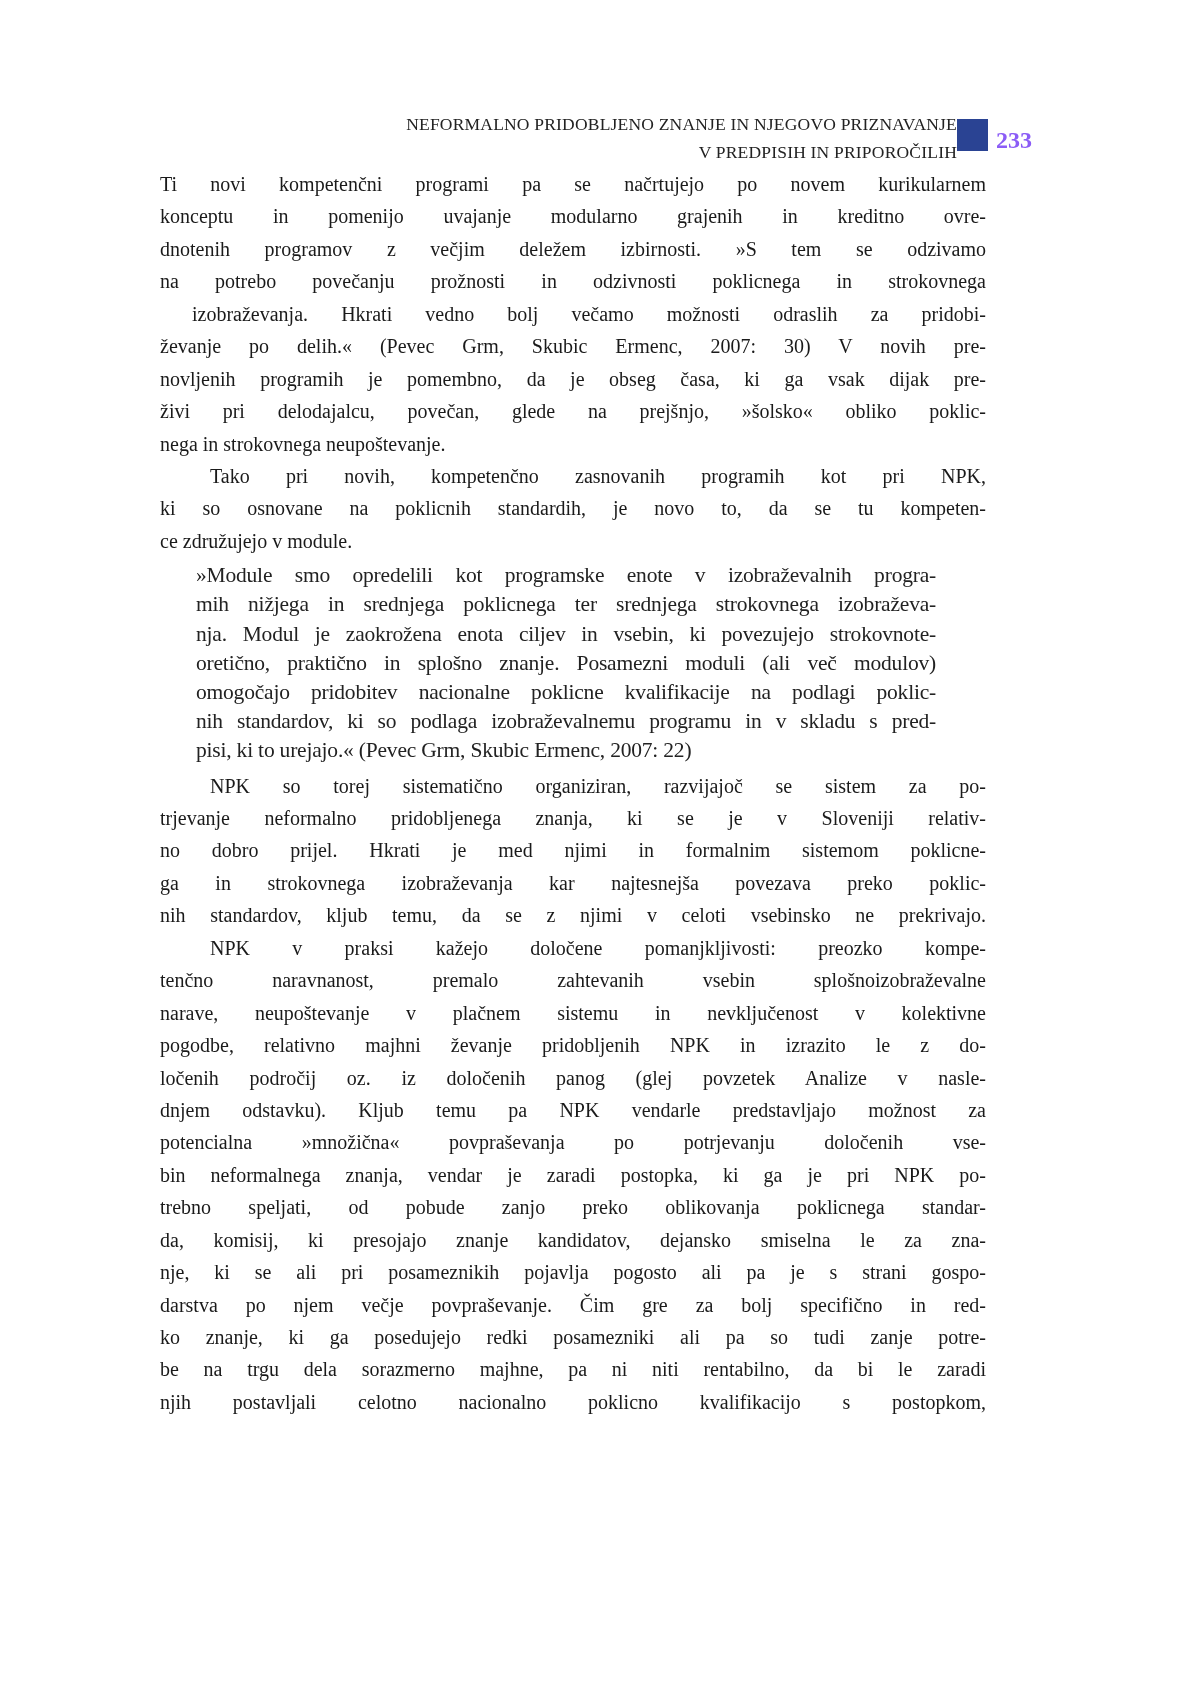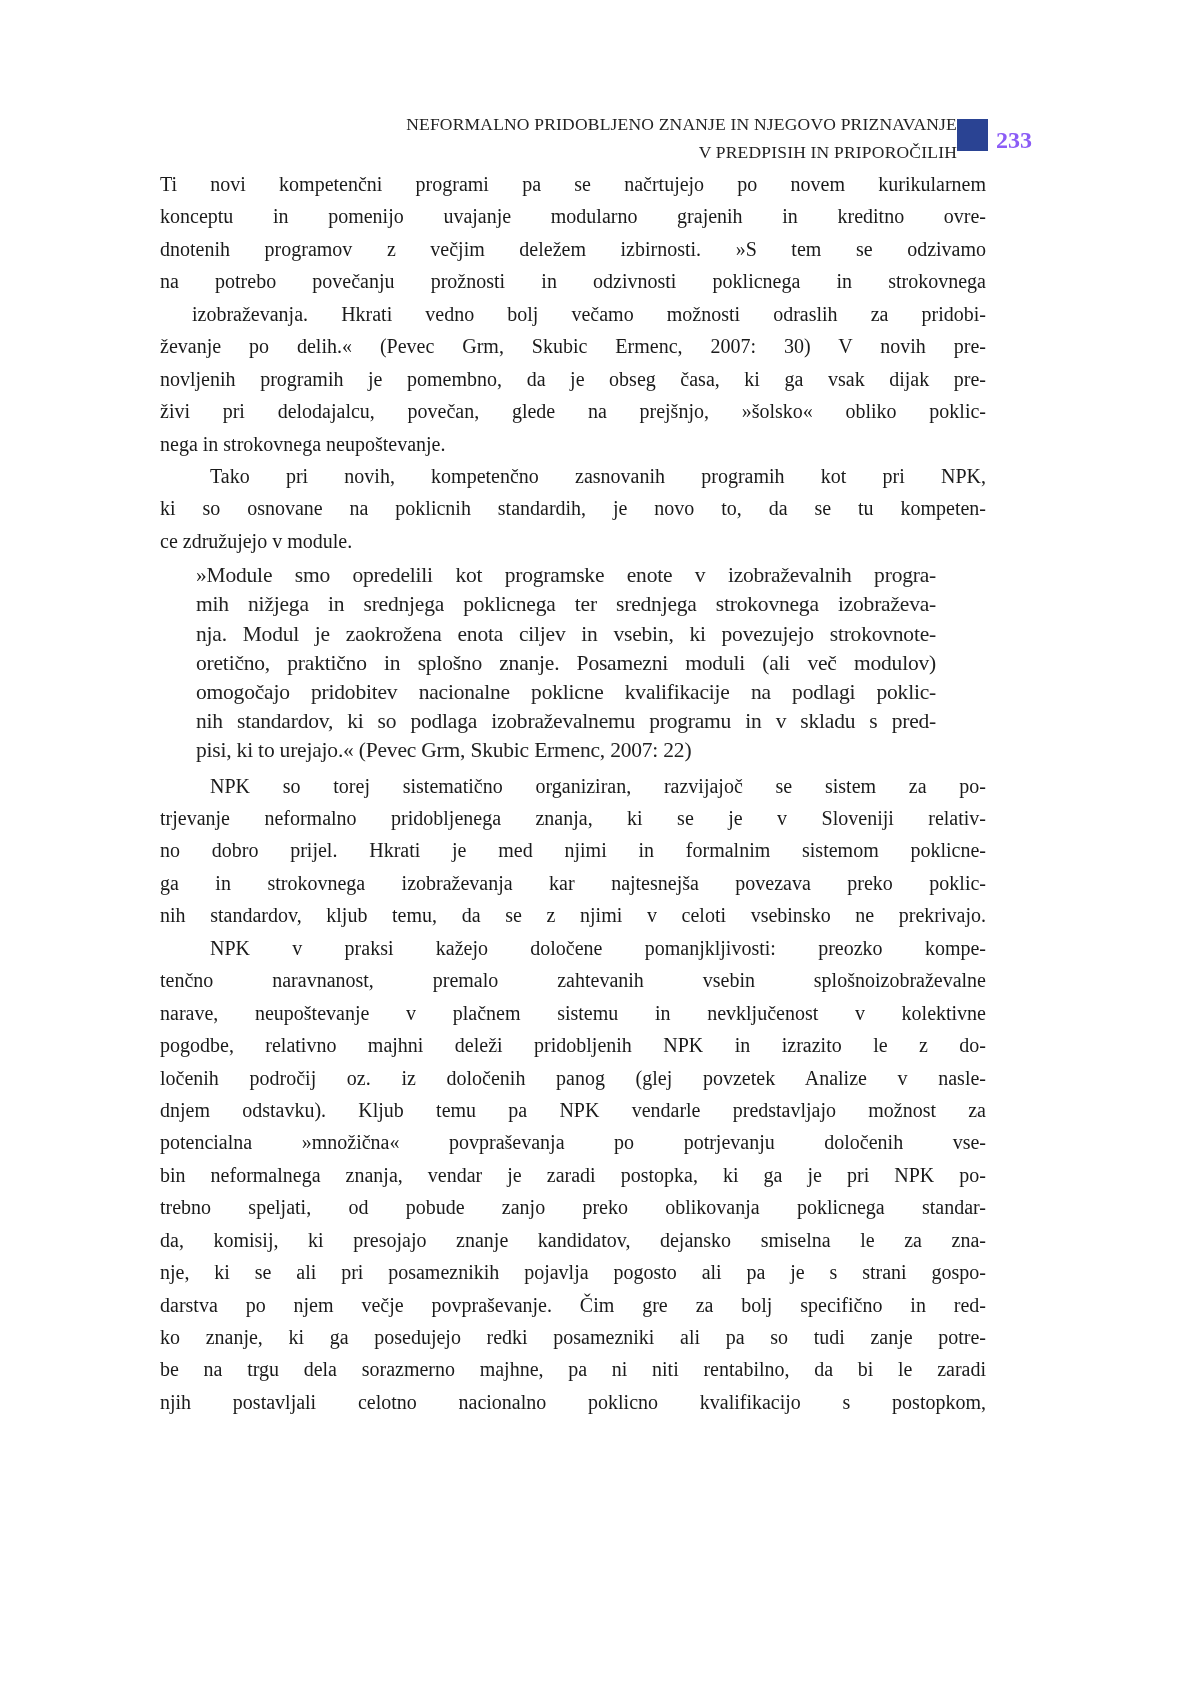--- a/index.html
+++ b/index.html
@@ -126,21 +126,21 @@
     <span class="line" style="display: block;">trjevanje neformalno pridobljenega znanja, ki se je v Sloveniji relativ-</span>
     <span class="line" style="display: block;">no dobro prijel. Hkrati je med njimi in formalnim sistemom poklicne-</span>
     <span class="line" style="display: block;">ga in strokovnega izobraževanja kar najtesnejša povezava preko poklic-</span>
     <span class="line" style="display: block;">nih standardov, kljub temu, da se z njimi v celoti vsebinsko ne prekrivajo.</span>
   </div>
 
   <div>
     <span class="line indent" style="display: block;">NPK v praksi kažejo določene pomanjkljivosti: preozko kompe-</span>
     <span class="line" style="display: block;">tenčno naravnanost, premalo zahtevanih vsebin splošnoizobraževalne</span>
     <span class="line" style="display: block;">narave, neupoštevanje v plačnem sistemu in nevključenost v kolektivne</span>
-    <span class="line" style="display: block;">pogodbe, relativno majhni deleži pridobljenih NPK in izrazito le z do-</span>
+    <span class="line" style="display: block;">pogodbe, relativno majhni ževanje pridobljenih NPK in izrazito le z do-</span>
     <span class="line" style="display: block;">ločenih področij oz. iz določenih panog (glej povzetek Analize v nasle-</span>
     <span class="line" style="display: block;">dnjem odstavku). Kljub temu pa NPK vendarle predstavljajo možnost za</span>
     <span class="line" style="display: block;">potencialna »množična« povpraševanja po potrjevanju določenih vse-</span>
     <span class="line" style="display: block;">bin neformalnega znanja, vendar je zaradi postopka, ki ga je pri NPK po-</span>
     <span class="line" style="display: block;">trebno speljati, od pobude zanjo preko oblikovanja poklicnega standar-</span>
     <span class="line" style="display: block;">da, komisij, ki presojajo znanje kandidatov, dejansko smiselna le za zna-</span>
     <span class="line" style="display: block;">nje, ki se ali pri posameznikih pojavlja pogosto ali pa je s strani gospo-</span>
     <span class="line" style="display: block;">darstva po njem večje povpraševanje. Čim gre za bolj specifično in red-</span>
     <span class="line" style="display: block;">ko znanje, ki ga posedujejo redki posamezniki ali pa so tudi zanje potre-</span>
     <span class="line" style="display: block;">be na trgu dela sorazmerno majhne, pa ni niti rentabilno, da bi le zaradi</span>

